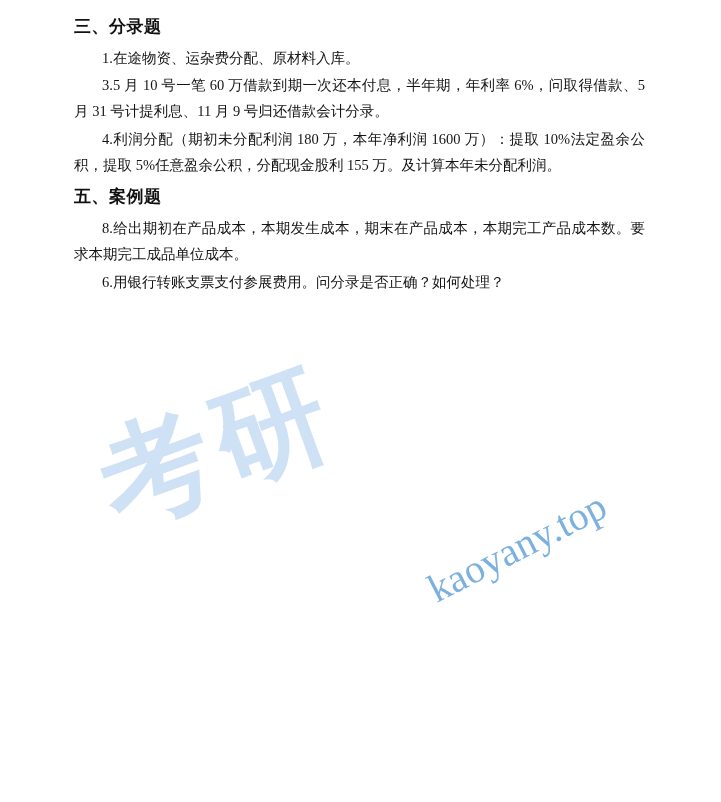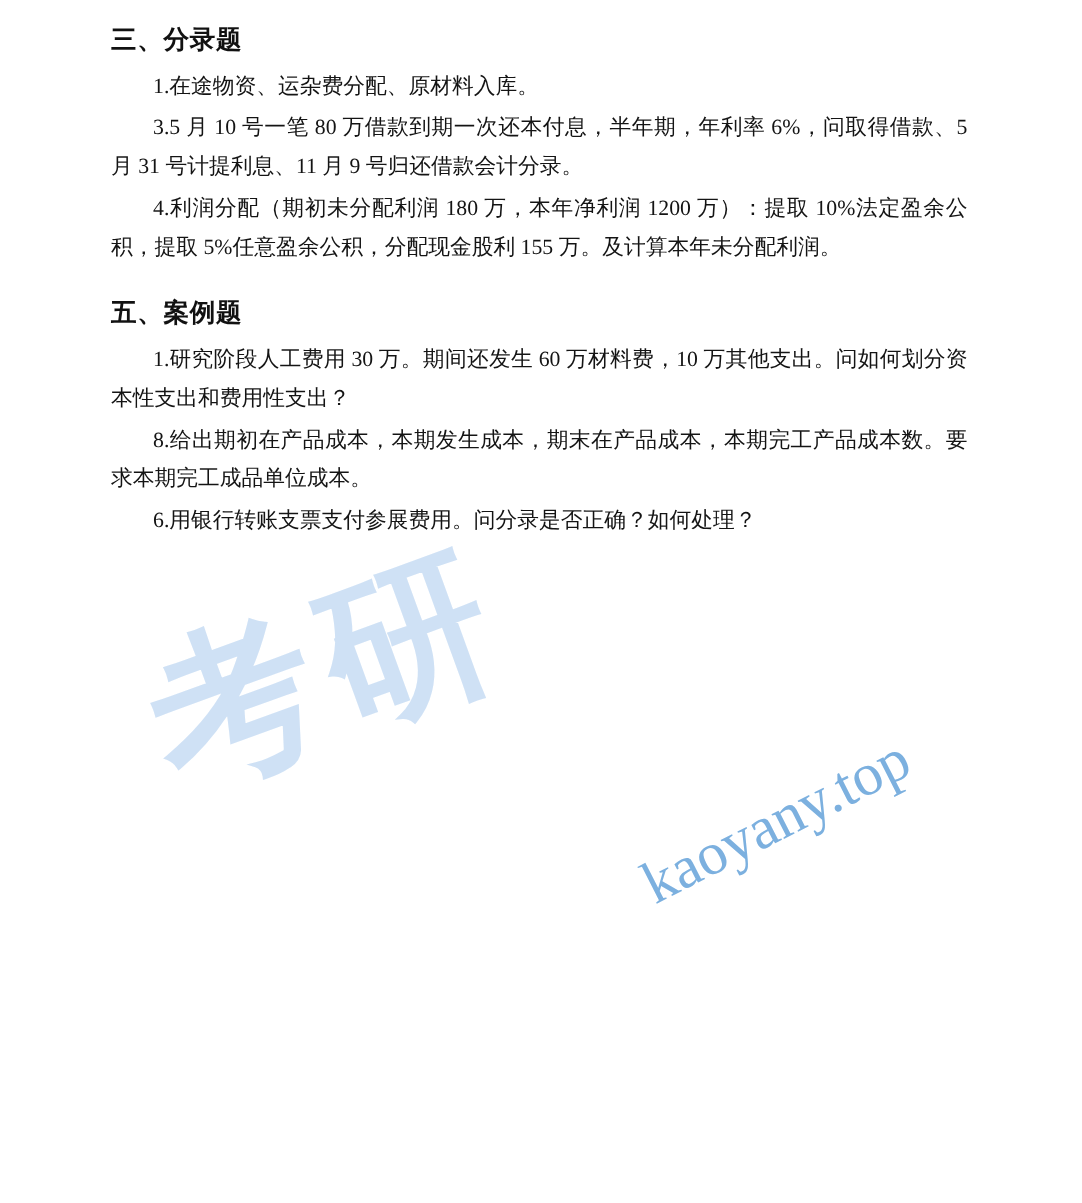--- a/index.html
+++ b/index.html
@@ -24,21 +24,21 @@
   }
   .section-heading {
     font-size: 17px;
     font-weight: bold;
     letter-spacing: 0.5px;
     margin: 0 0 6px 0;
     line-height: 1.5;
     color: #111;
   }
   .section-heading.second {
-    margin-top: 18px;
+    margin-top: 6px;
   }
   .para {
     font-size: 14.5px;
     line-height: 1.78;
     margin: 0 0 2px 0;
     text-indent: 28px;
     text-align: justify;
     color: #141414;
   }
   .body-block {
@@ -78,28 +78,27 @@
 </style>
 </head>
 <body>
 
 <div class="page">
 
   <h2 class="section-heading">三、分录题</h2>
 
   <div class="body-block">
     <p class="para">1.在途物资、运杂费分配、原材料入库。</p>
-    <p class="para">3.5 月 10 号一笔 80 万借款到期一次还本付息，半年期，年利率 6%，问取得借款、5 月 31 号计提利息、11 月 9 号归还借款会计分录。</p>
-    <p class="para">4.利润分配（期初未分配利润 180 万，本年净利润 1200 万）：提取 10%法定盈余公积，提取 5%任意盈余公积，分配现金股利 155 万。及计算本年未分配利润。</p>
+    <p class="para">3.5 月 10 号一笔 60 万借款到期一次还本付息，半年期，年利率 6%，问取得借款、5 月 31 号计提利息、11 月 9 号归还借款会计分录。</p>
+    <p class="para">4.利润分配（期初未分配利润 180 万，本年净利润 1600 万）：提取 10%法定盈余公积，提取 5%任意盈余公积，分配现金股利 155 万。及计算本年未分配利润。</p>
   </div>
 
   <h2 class="section-heading second">五、案例题</h2>
 
   <div class="body-block">
-    <p class="para">1.研究阶段人工费用 30 万。期间还发生 60 万材料费，10 万其他支出。问如何划分资本性支出和费用性支出？</p>
     <p class="para">8.给出期初在产品成本，本期发生成本，期末在产品成本，本期完工产品成本数。要求本期完工成品单位成本。</p>
     <p class="para">6.用银行转账支票支付参展费用。问分录是否正确？如何处理？</p>
   </div>
 
   <div class="watermark wm-cn">考研</div>
   <div class="watermark wm-url">kaoyany.top</div>
 
 </div>
 
 </body></html>

